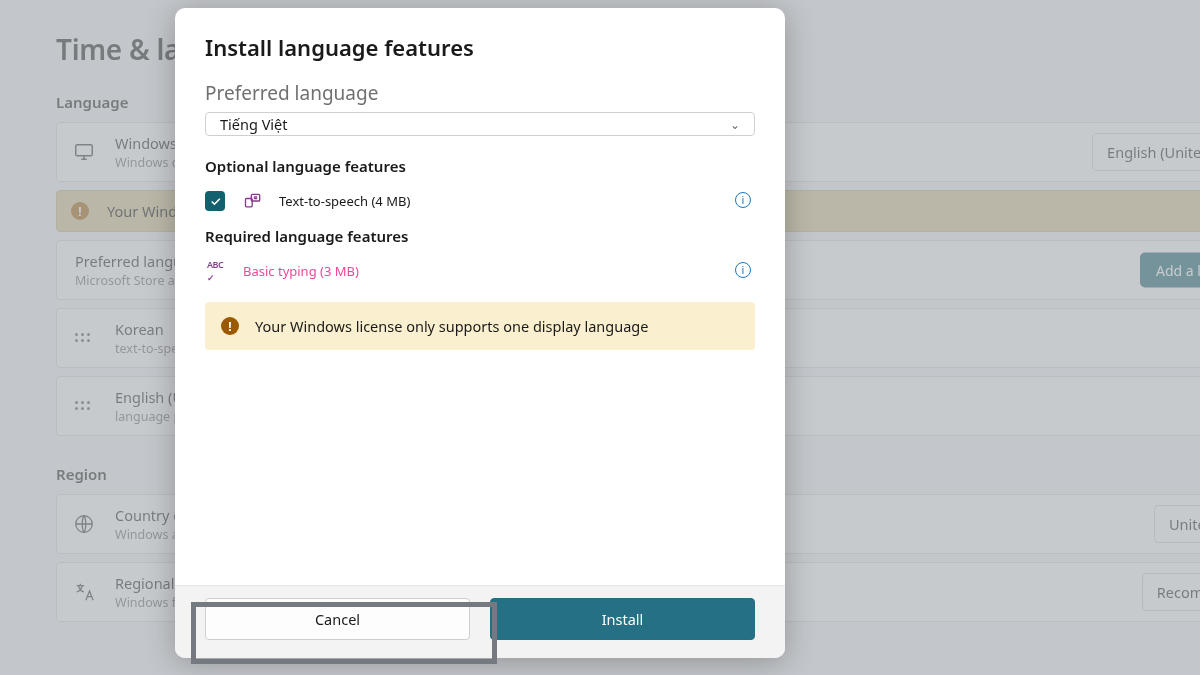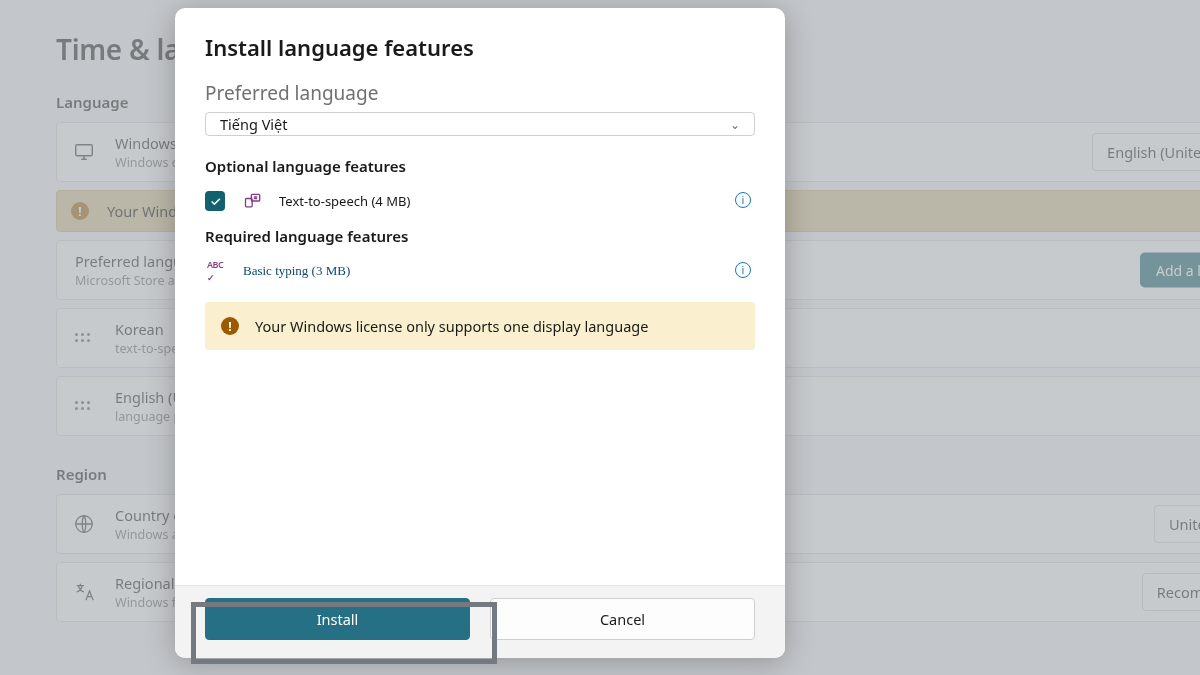--- a/index.html
+++ b/index.html
@@ -183,32 +183,32 @@
         </div>
         <div class="feat-label">Text-to-speech (4 MB)</div>
         <div class="info">i</div>
       </div>
 
       <div class="group-title">Required language features</div>
       <div class="feature-row" style="padding-left:2px;">
         <div class="abc-icon">
             <span>ABC<br>✓</span>
           </div>
-        <div class="feat-label" style="color:#0c4a6e;font-family:Liberation Serif, serif;">Basic typing (3 MB)</div>
+        <div class="feat-label" style="color:#ec4899;">Basic typing (3 MB)</div>
         <div class="info">i</div>
       </div>
 
       <div class="warning-box">
         <div class="wdot">!</div>
         <div class="wtxt">Your Windows license only supports one display language</div>
       </div>
 
       <div class="spacer"></div>
 
     </div>
   </div>
   <div class="dialog-footer">
+    <button class="btn">Cancel</button>
     <button class="btn primary">Install</button>
-    <button class="btn">Cancel</button>
   </div>
 </div>
 
 <div class="hl-frame"></div>
 
 </body></html>

